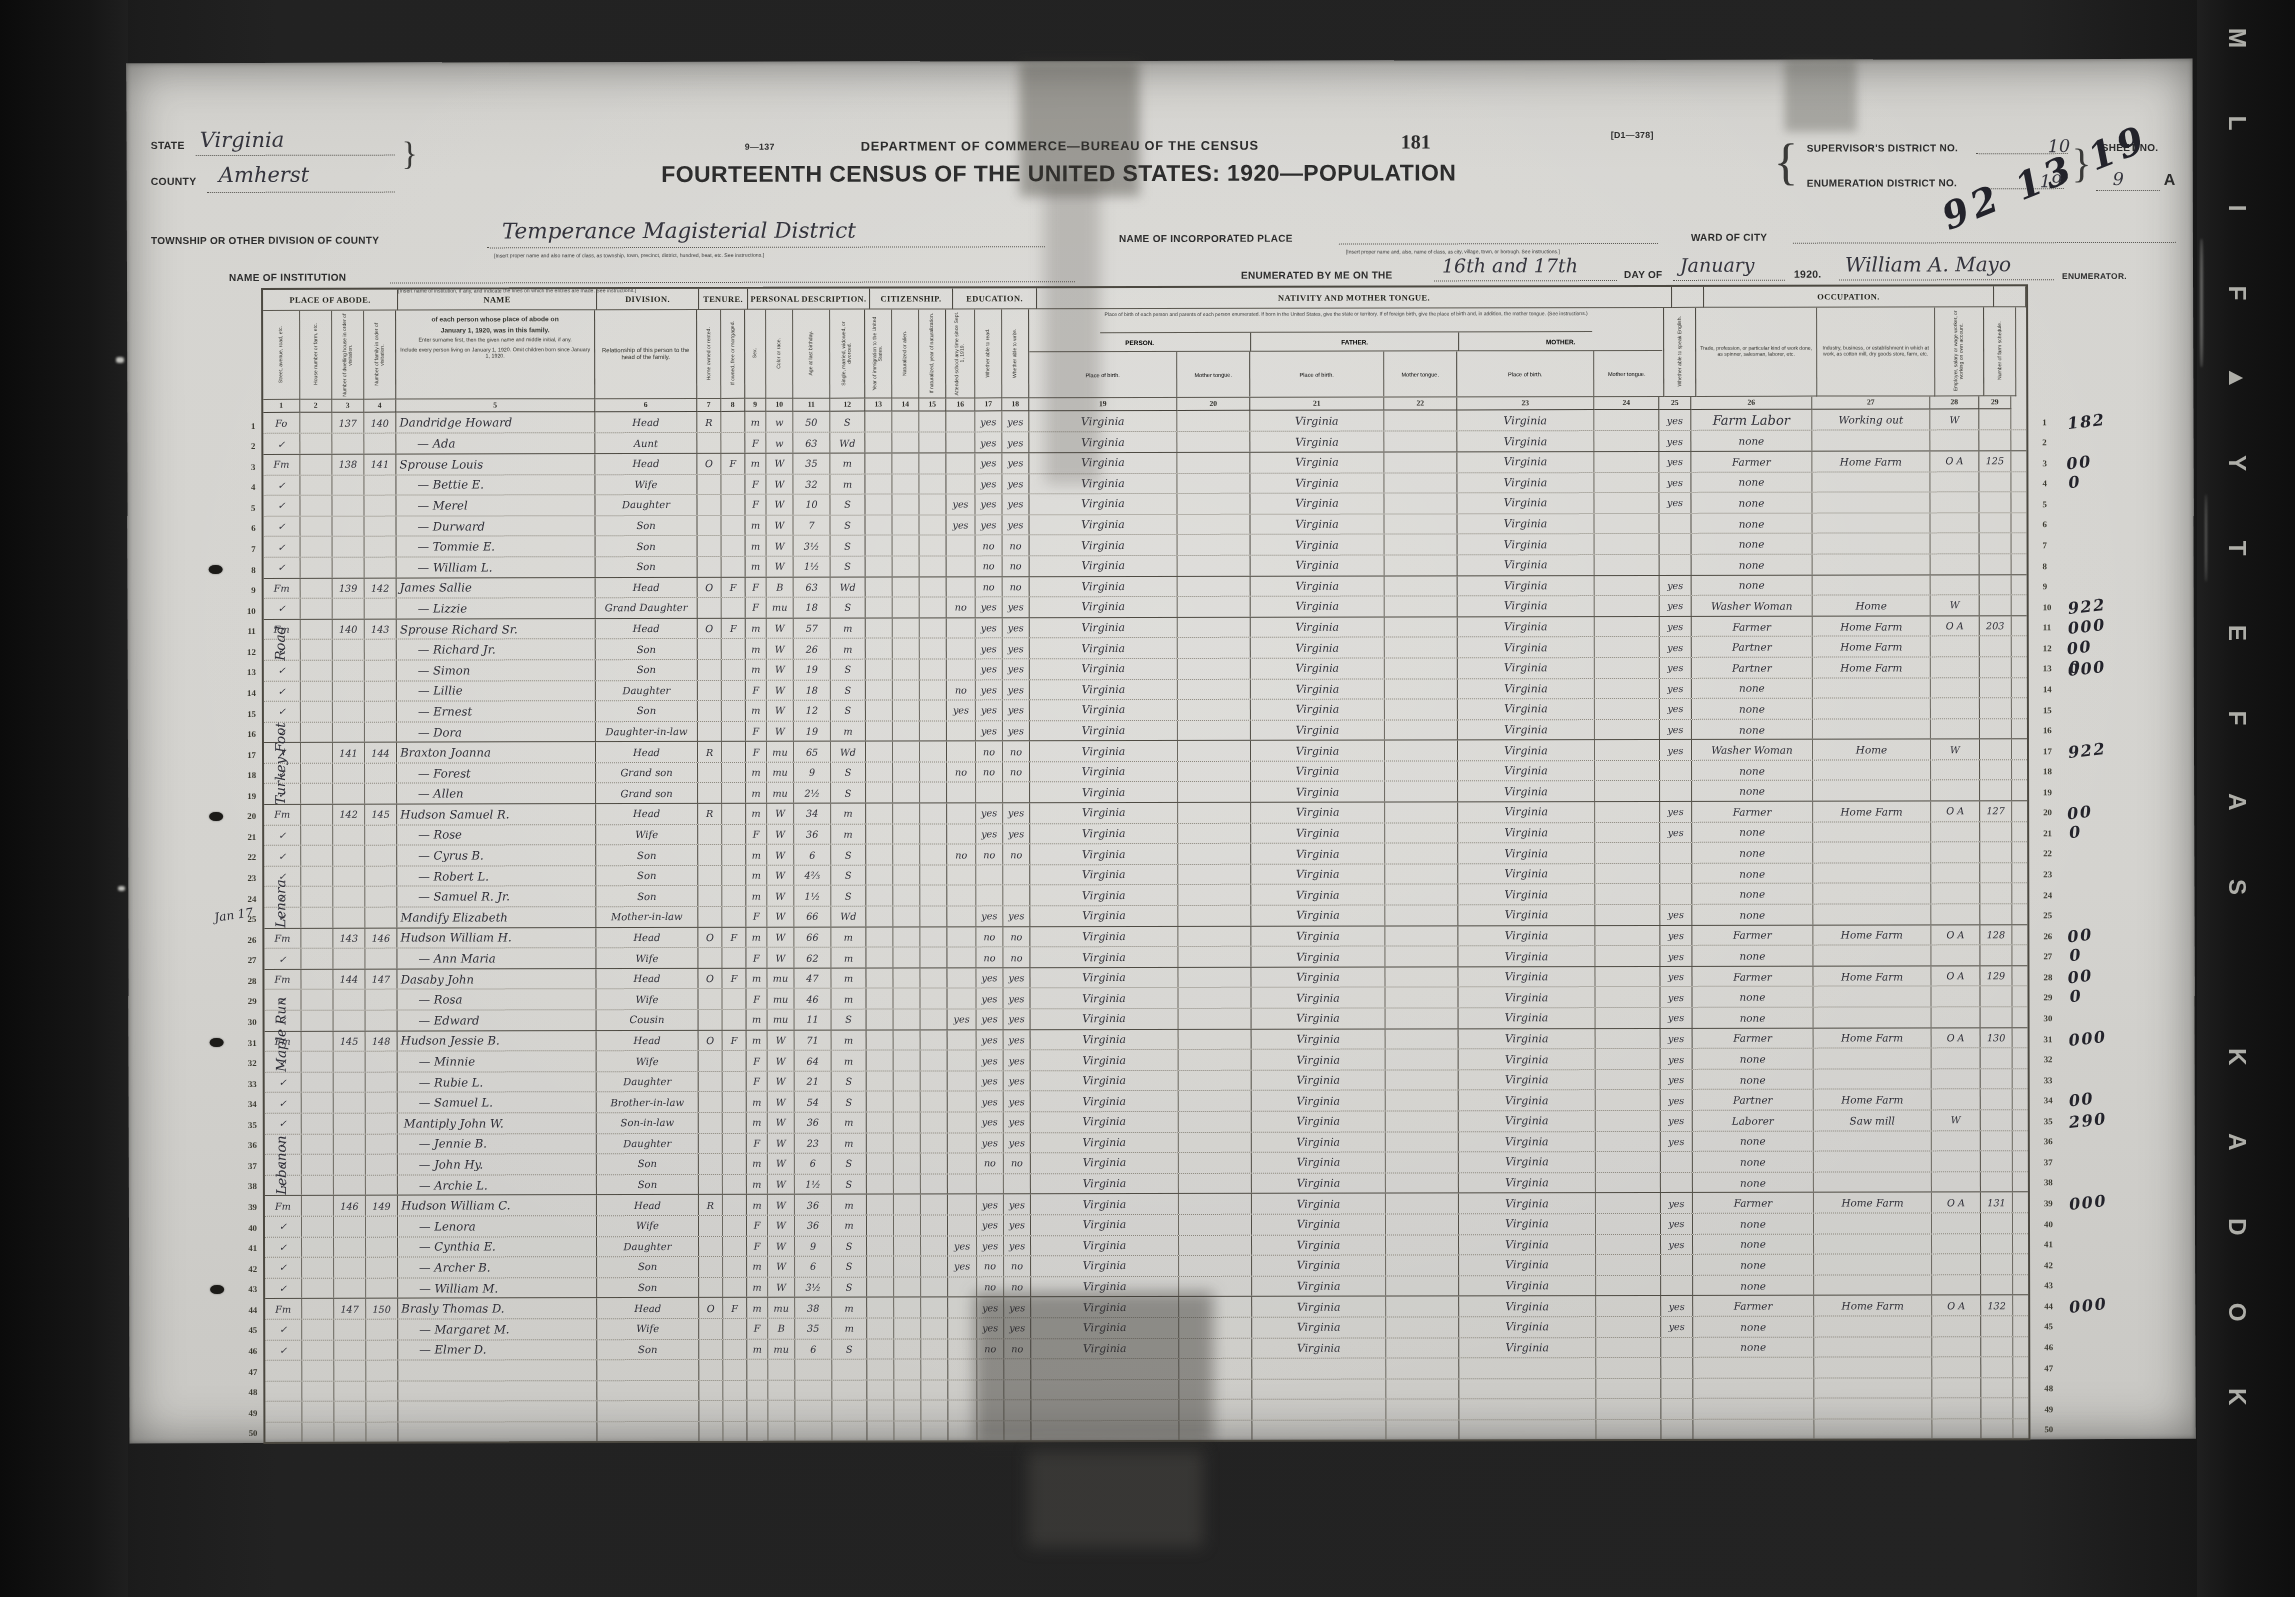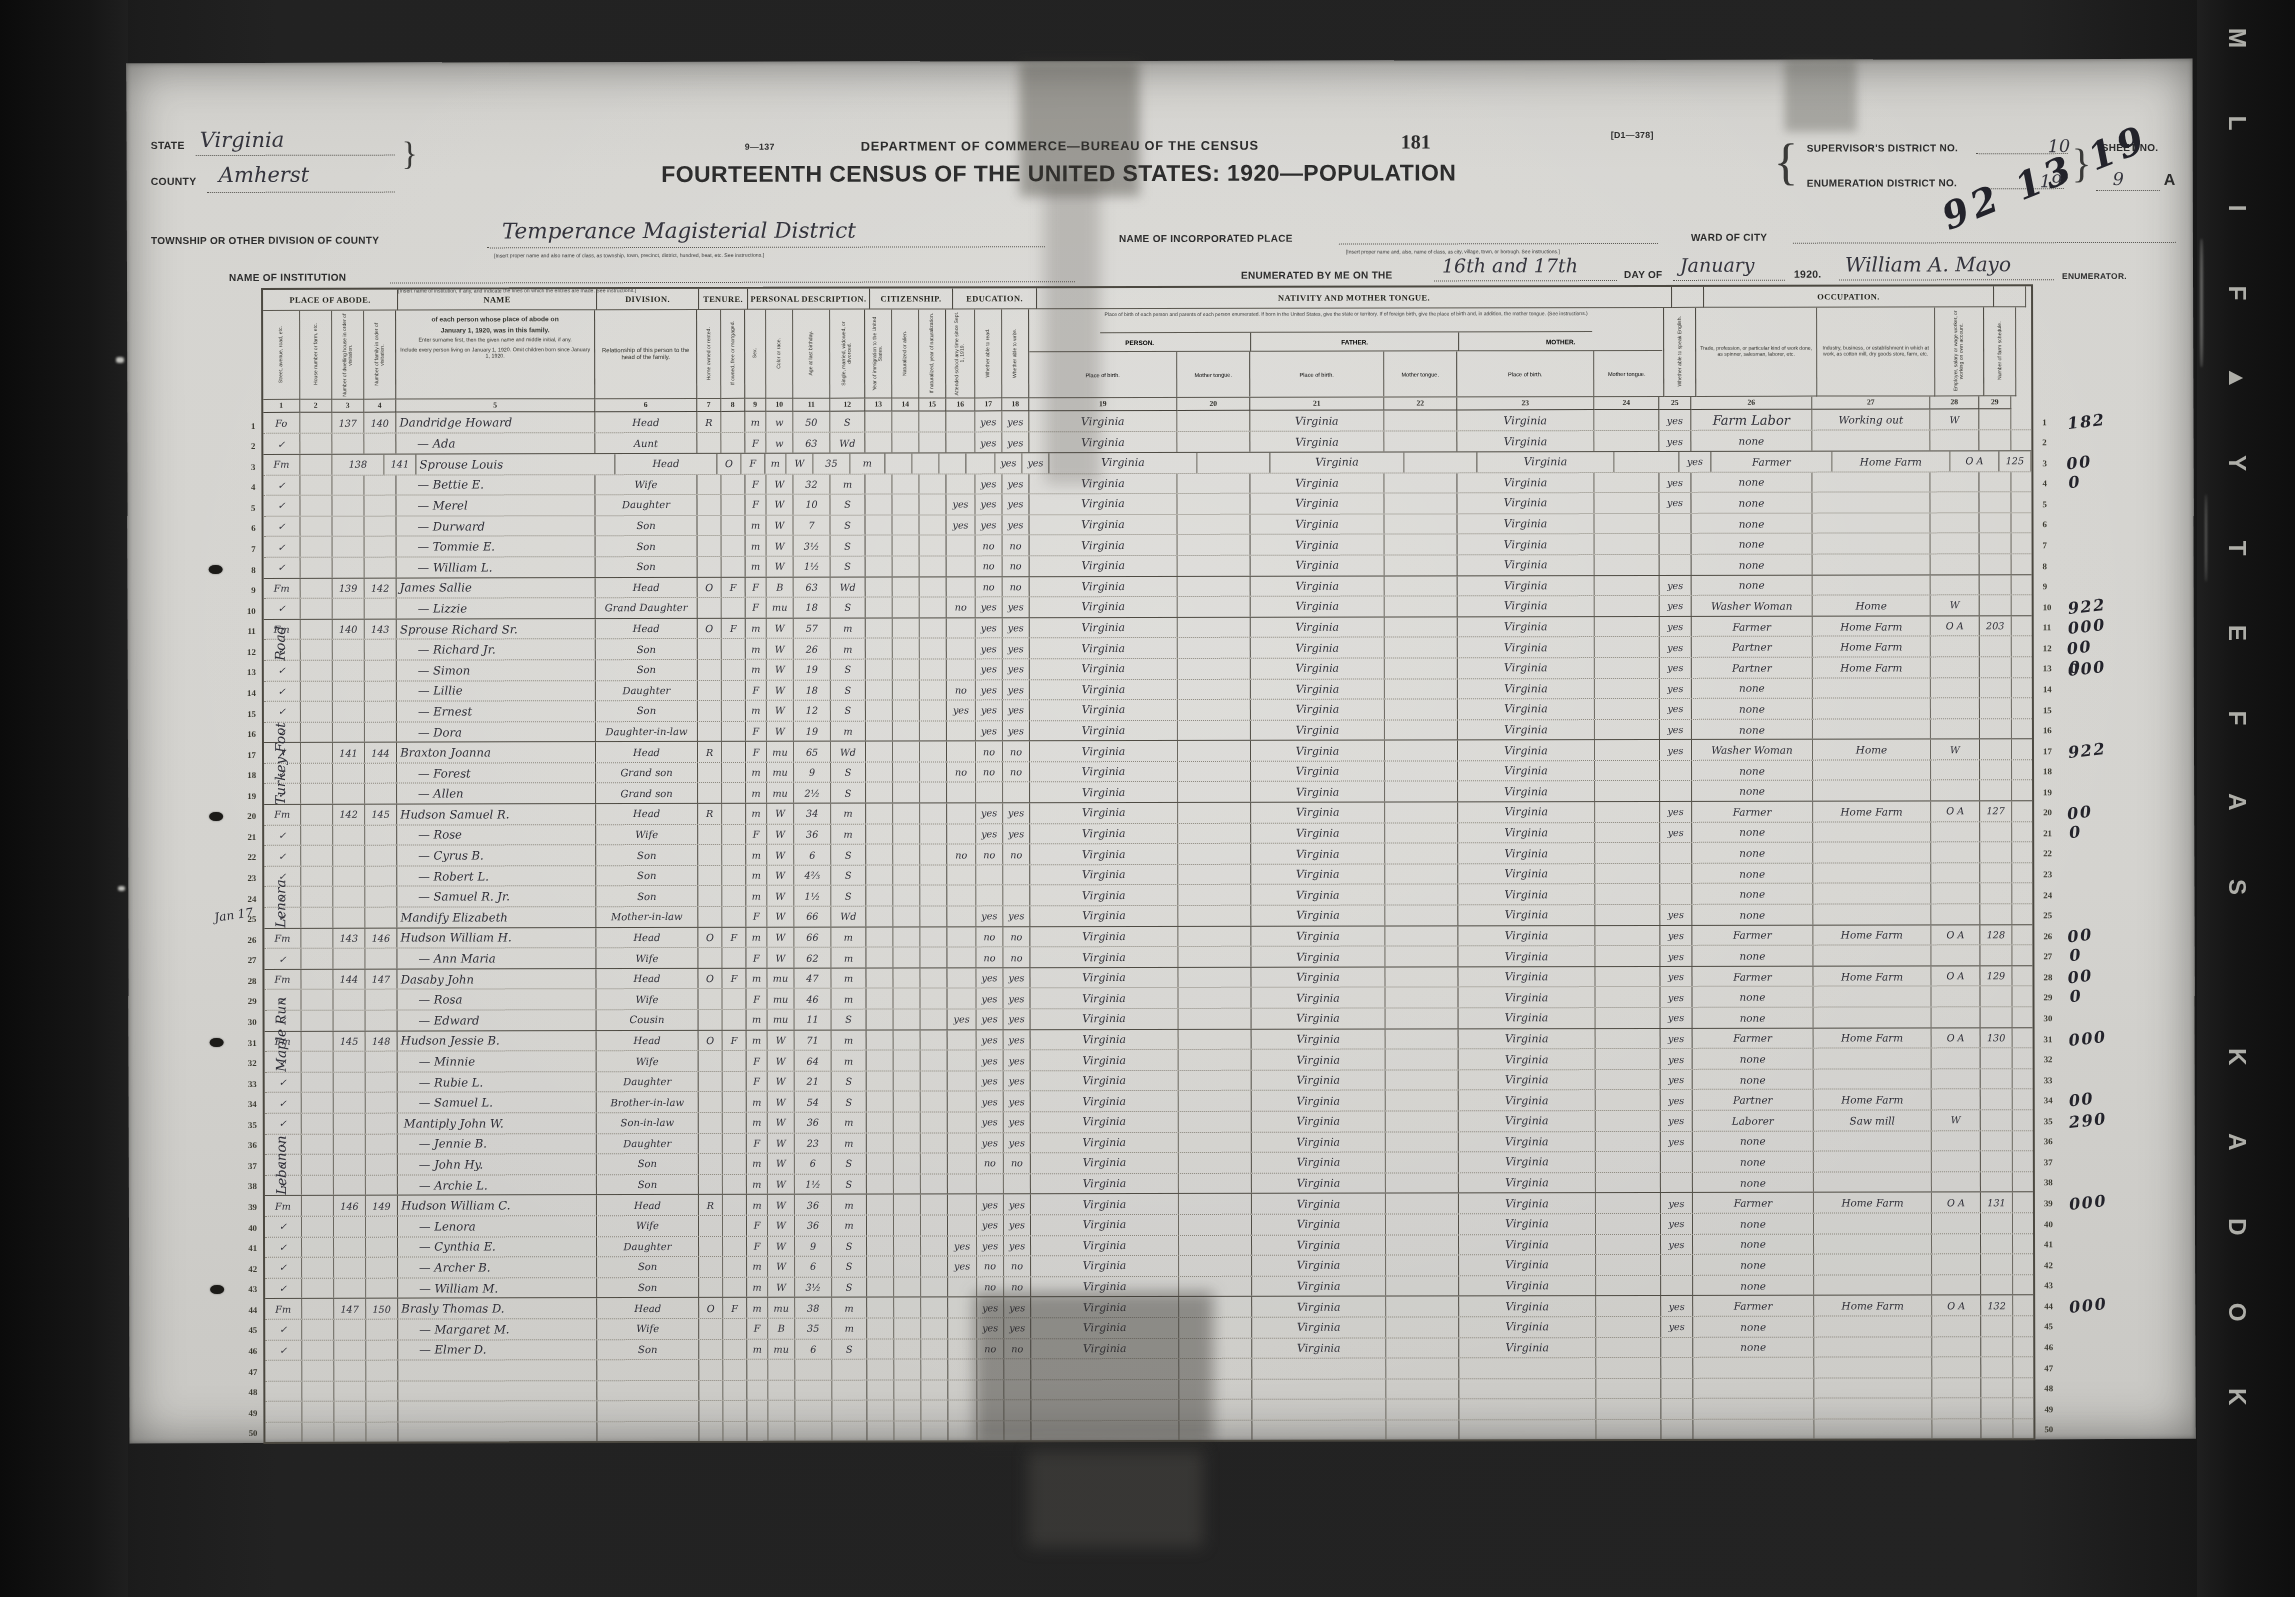--- a/index.html
+++ b/index.html
@@ -394,21 +394,21 @@
             </div>
             <div class="cell" style="width: 118px;"></div>
             <div class="cell hb" style="width: 49px;"></div>
             <div class="cell" style="width: 32px;"></div>
           </div>
           <div class="trow body-row" style="height: 20.6px; border-top: 1.1px solid rgb(78, 75, 67);">
             <div class="cell" style="width: 37px;">
               <span class="ink" style="font-size: 9.6px; white-space: nowrap;">Fm</span>
             </div>
             <div class="cell" style="width: 32px;"></div>
-            <div class="cell" style="width: 52px;">
+            <div class="cell" style="width: 32px;">
               <span class="ink" style="font-size: 9.6px; white-space: nowrap;">138</span>
             </div>
             <div class="cell hb" style="width: 32px;">
               <span class="ink" style="font-size: 9.6px; white-space: nowrap;">141</span>
             </div>
             <div class="cell hb" style="width: 199px; justify-content: flex-start;">
               <span class="ink" style="padding-left: 3.2px; font-size: 11.6px; white-space: nowrap;">Sprouse Louis</span>
             </div>
             <div class="cell hb" style="width: 102px;">
               <span class="ink" style="font-size: 10px; white-space: nowrap;">Head</span>

